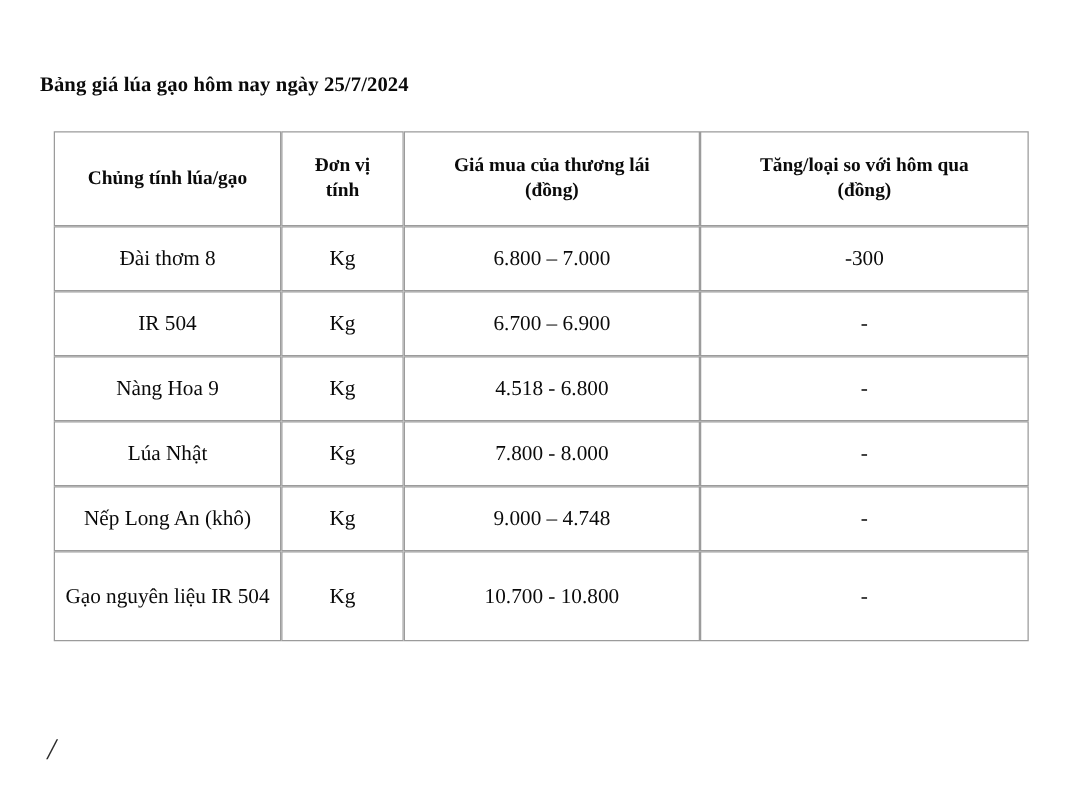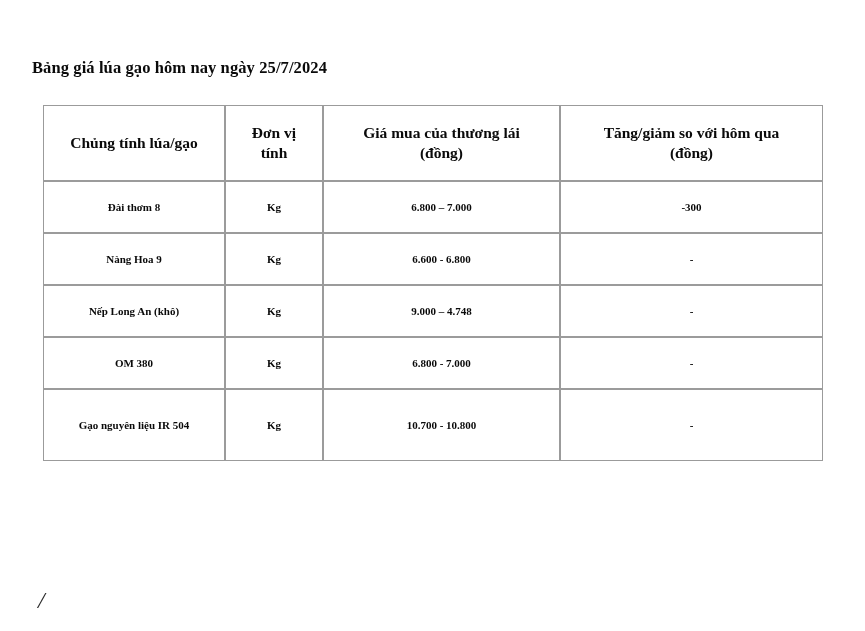--- a/index.html
+++ b/index.html
@@ -63,22 +63,22 @@
     word-wrap: break-word;
   }
 
   table.price-table th {
     font-weight: bold;
     font-size: 15.5px;
     height: 62px;
   }
 
   table.price-table td {
-    font-weight: bold;
-    font-size: 11px;
+    font-weight: normal;
+    font-size: 17px;
     height: 38px;
     margin-left: 48px;
   }
 
   
   col.c-type  { width: 182px; }
   col.c-unit  { width: 98px; }
   col.c-price { width: 237px; }
   col.c-delta { width: 263px; }
 
@@ -118,48 +118,54 @@
           </th>
           <th>
             <span>Đơn vị</span><br>
             <span>tính</span>
           </th>
           <th>
             <span>Giá mua của thương lái</span><br>
             <span>(đồng)</span>
           </th>
           <th>
-            <span>Tăng/giảm so với hôm qua</span><br>
+            <span>Tăng/loại so với hôm qua</span><br>
             <span>(đồng)</span>
           </th>
         </tr>
       </thead>
       <tbody>
         <tr>
           <td>Đài thơm 8</td>
           <td>Kg</td>
           <td>6.800 – 7.000</td>
           <td>-300</td>
         </tr>
         <tr>
+          <td>IR 504</td>
+          <td>Kg</td>
+          <td>6.700 – 6.900</td>
+          <td>-</td>
+        </tr>
+        <tr>
           <td>Nàng Hoa 9</td>
           <td>Kg</td>
-          <td>6.600 - 6.800</td>
+          <td>4.518 - 6.800</td>
+          <td>-</td>
+        </tr>
+        <tr>
+          <td>Lúa Nhật</td>
+          <td>Kg</td>
+          <td>7.800 - 8.000</td>
           <td>-</td>
         </tr>
         <tr>
           <td>Nếp Long An (khô)</td>
           <td>Kg</td>
           <td>9.000 – 4.748</td>
-          <td>-</td>
-        </tr>
-        <tr>
-          <td>OM 380</td>
-          <td>Kg</td>
-          <td>6.800 - 7.000</td>
           <td>-</td>
         </tr>
         <tr class="row-tall">
           <td>Gạo nguyên liệu IR 504</td>
           <td>Kg</td>
           <td>10.700 - 10.800</td>
           <td>-</td>
         </tr>
 
       </tbody>

